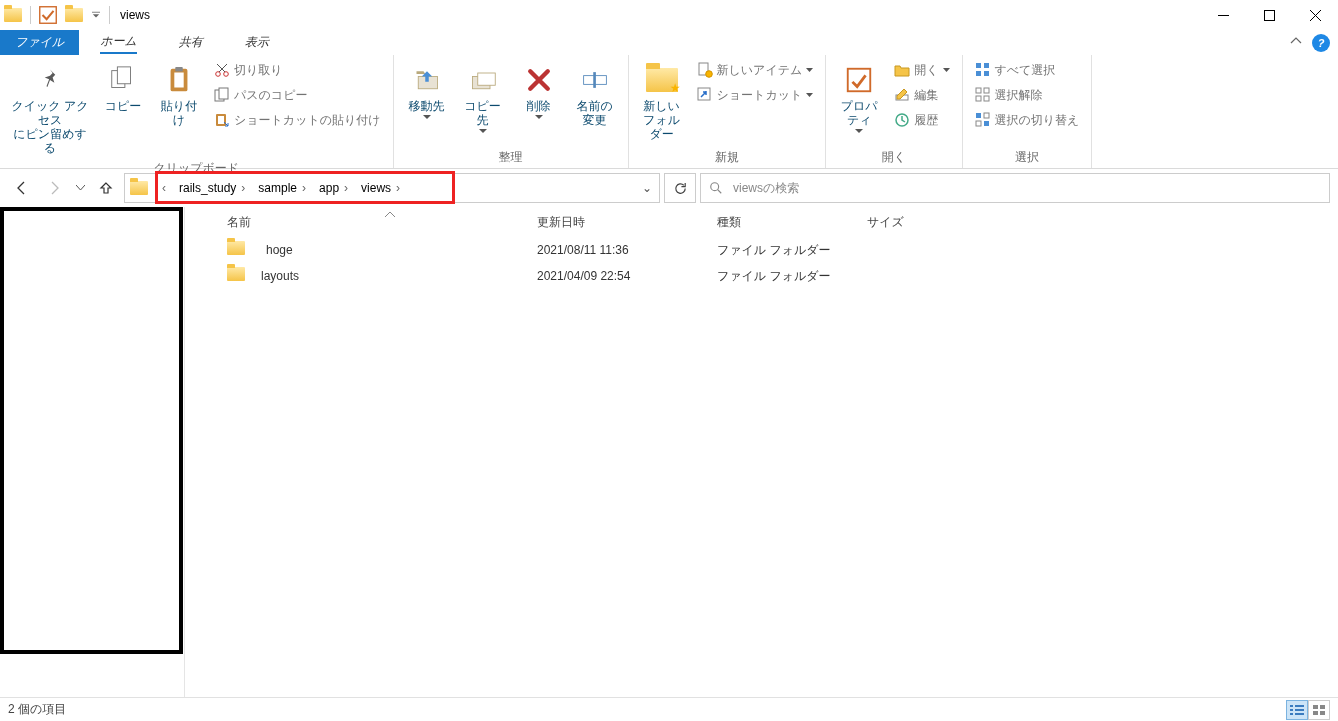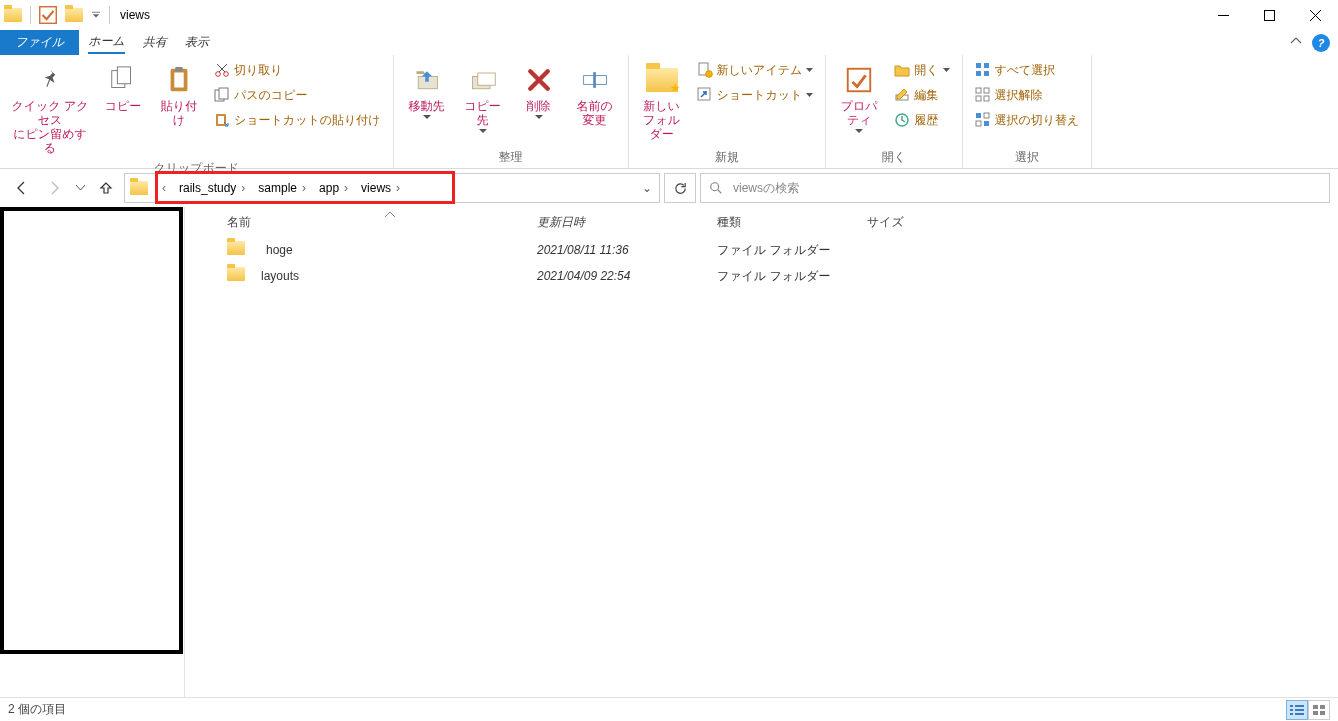--- a/index.html
+++ b/index.html
@@ -10,39 +10,39 @@
 .titlebar .left { display: flex; align-items: center; height: 100%; }
 .titlebar .tb-ico { width: 22px; height: 22px; margin: 0 2px; display: flex; align-items: center; justify-content: center; }
 .titlebar .sep { width: 1px; height: 18px; background: #ccc; margin: 0 4px; }
 .titlebar .title { margin-left: 6px; color: #000; }
 .titlebar .spacer { flex: 1; }
 .titlebar .winbtn { width: 46px; height: 30px; display: flex; align-items: center; justify-content: center; }
 .titlebar .winbtn svg { width: 11px; height: 11px; }
 
 
 .tabsrow { height: 25px; display: flex; align-items: stretch; background: #fff; font-style: italic; }
-.tab { padding: 0 8px; display: flex; align-items: center; border: 1px solid transparent; }
+.tab { padding: 0 20px; display: flex; align-items: center; border: 1px solid transparent; }
 .tab.file { background: #1979ca; color: #fff; padding: 0 14px; }
 .tab.active { border-bottom: 1px solid #fff; }
 .tab.normal { color: #333; }
 .tab.active .tablbl { border-bottom: 2px solid #1979ca; padding-bottom: 2px; margin-bottom: -2px; }
 .tabsrow .right { flex: 1; display: flex; justify-content: flex-end; align-items: center; padding-right: 8px; gap: 10px; }
 .help-ico { width: 18px; height: 18px; border-radius: 50%; background: #1e88e5; color: #fff; display: flex; align-items: center; justify-content: center; font-size: 11px; font-weight: bold; }
 
 
 .ribbon { border-bottom: 1px solid #dadada; display: flex; align-items: stretch; height: 114px; background: #fff; }
 .rgroup { border-right: 1px solid #e1e1e1; padding: 4px 8px 2px; display: flex; flex-direction: column; }
 .rgroup .gbody { flex: 1; display: flex; align-items: flex-start; gap: 6px; }
 .rgroup .glabel { text-align: center; color: #666; font-size: 12px; padding-top: 1px; }
 .bigbtn { display: flex; flex-direction: column; align-items: center; width: 62px; padding: 4px 2px; }
 .bigbtn .icn { width: 34px; height: 34px; display: flex; align-items: center; justify-content: center; }
-.bigbtn .lbl { text-align: center; font-size: 12px; line-height: 14px; margin-top: 2px; color: #be185d; }
+.bigbtn .lbl { text-align: center; font-size: 12px; line-height: 14px; margin-top: 2px; color: #0c4a6e; }
 .bigbtn.narrow { width: 50px; }
 .bigbtn.wide { width: 84px; }
-.smallrow { display: flex; align-items: center; gap: 4px; height: 22px; padding: 2px 4px; color: #a16207; white-space: nowrap; }
+.smallrow { display: flex; align-items: center; gap: 4px; height: 22px; padding: 2px 4px; color: #737373; white-space: nowrap; }
 .smallrow .sicn { width: 16px; height: 16px; display: flex; align-items: center; justify-content: center; }
 .smallcol { display: flex; flex-direction: column; justify-content: flex-start; gap: 3px; }
 
 
 .navbar { height: 38px; display: flex; align-items: center; padding: 4px 8px; gap: 4px; }
 .navbtn { width: 28px; height: 28px; display: flex; align-items: center; justify-content: center; color: #555; }
 .navbtn.disabled { color: #bbb; }
 .addr { flex: 1; border: 1px solid #ccc; height: 30px; display: flex; align-items: center; position: relative; }
 .addr .highlight { position: absolute; top: -3px; left: 30px; height: 33px; border: 3px solid #ee2222; width: 300px; pointer-events: none; }
 .addr .fico { width: 28px; display: flex; align-items: center; justify-content: center; height: 100%; border-right: none; }
@@ -56,21 +56,21 @@
 
 .content { flex: 1; display: flex; overflow: hidden; }
 .navpane { width: 185px; border-right: 1px solid #e5e5e5; position: relative; }
 .navpane .blackbox { position: absolute; top: 0; left: 0; width: 183px; height: 447px; border: 4px solid #000; background: #fff; }
 .main { flex: 1; display: flex; flex-direction: column; }
 
 
 .listhdr { height: 30px; display: flex; align-items: center; color: #444; padding-left: 34px; }
 .col { padding: 0 8px; display: flex; align-items: center; gap: 6px; }
 .col.name { width: 310px; }
-.col.date { width: 180px; font-style: italic; }
+.col.date { width: 180px; }
 .col.type { width: 150px; }
 .col.size { width: 90px; }
 
 
 .listbody { flex: 1; }
 .row { height: 26px; display: flex; align-items: center; padding-left: 34px; color: #333; }
 .row .fico2 { width: 18px; height: 18px; margin-right: 10px; }
 
 
 .statusbar { height: 24px; border-top: 1px solid #e1e1e1; display: flex; align-items: center; padding: 0 8px; color: #444; }

